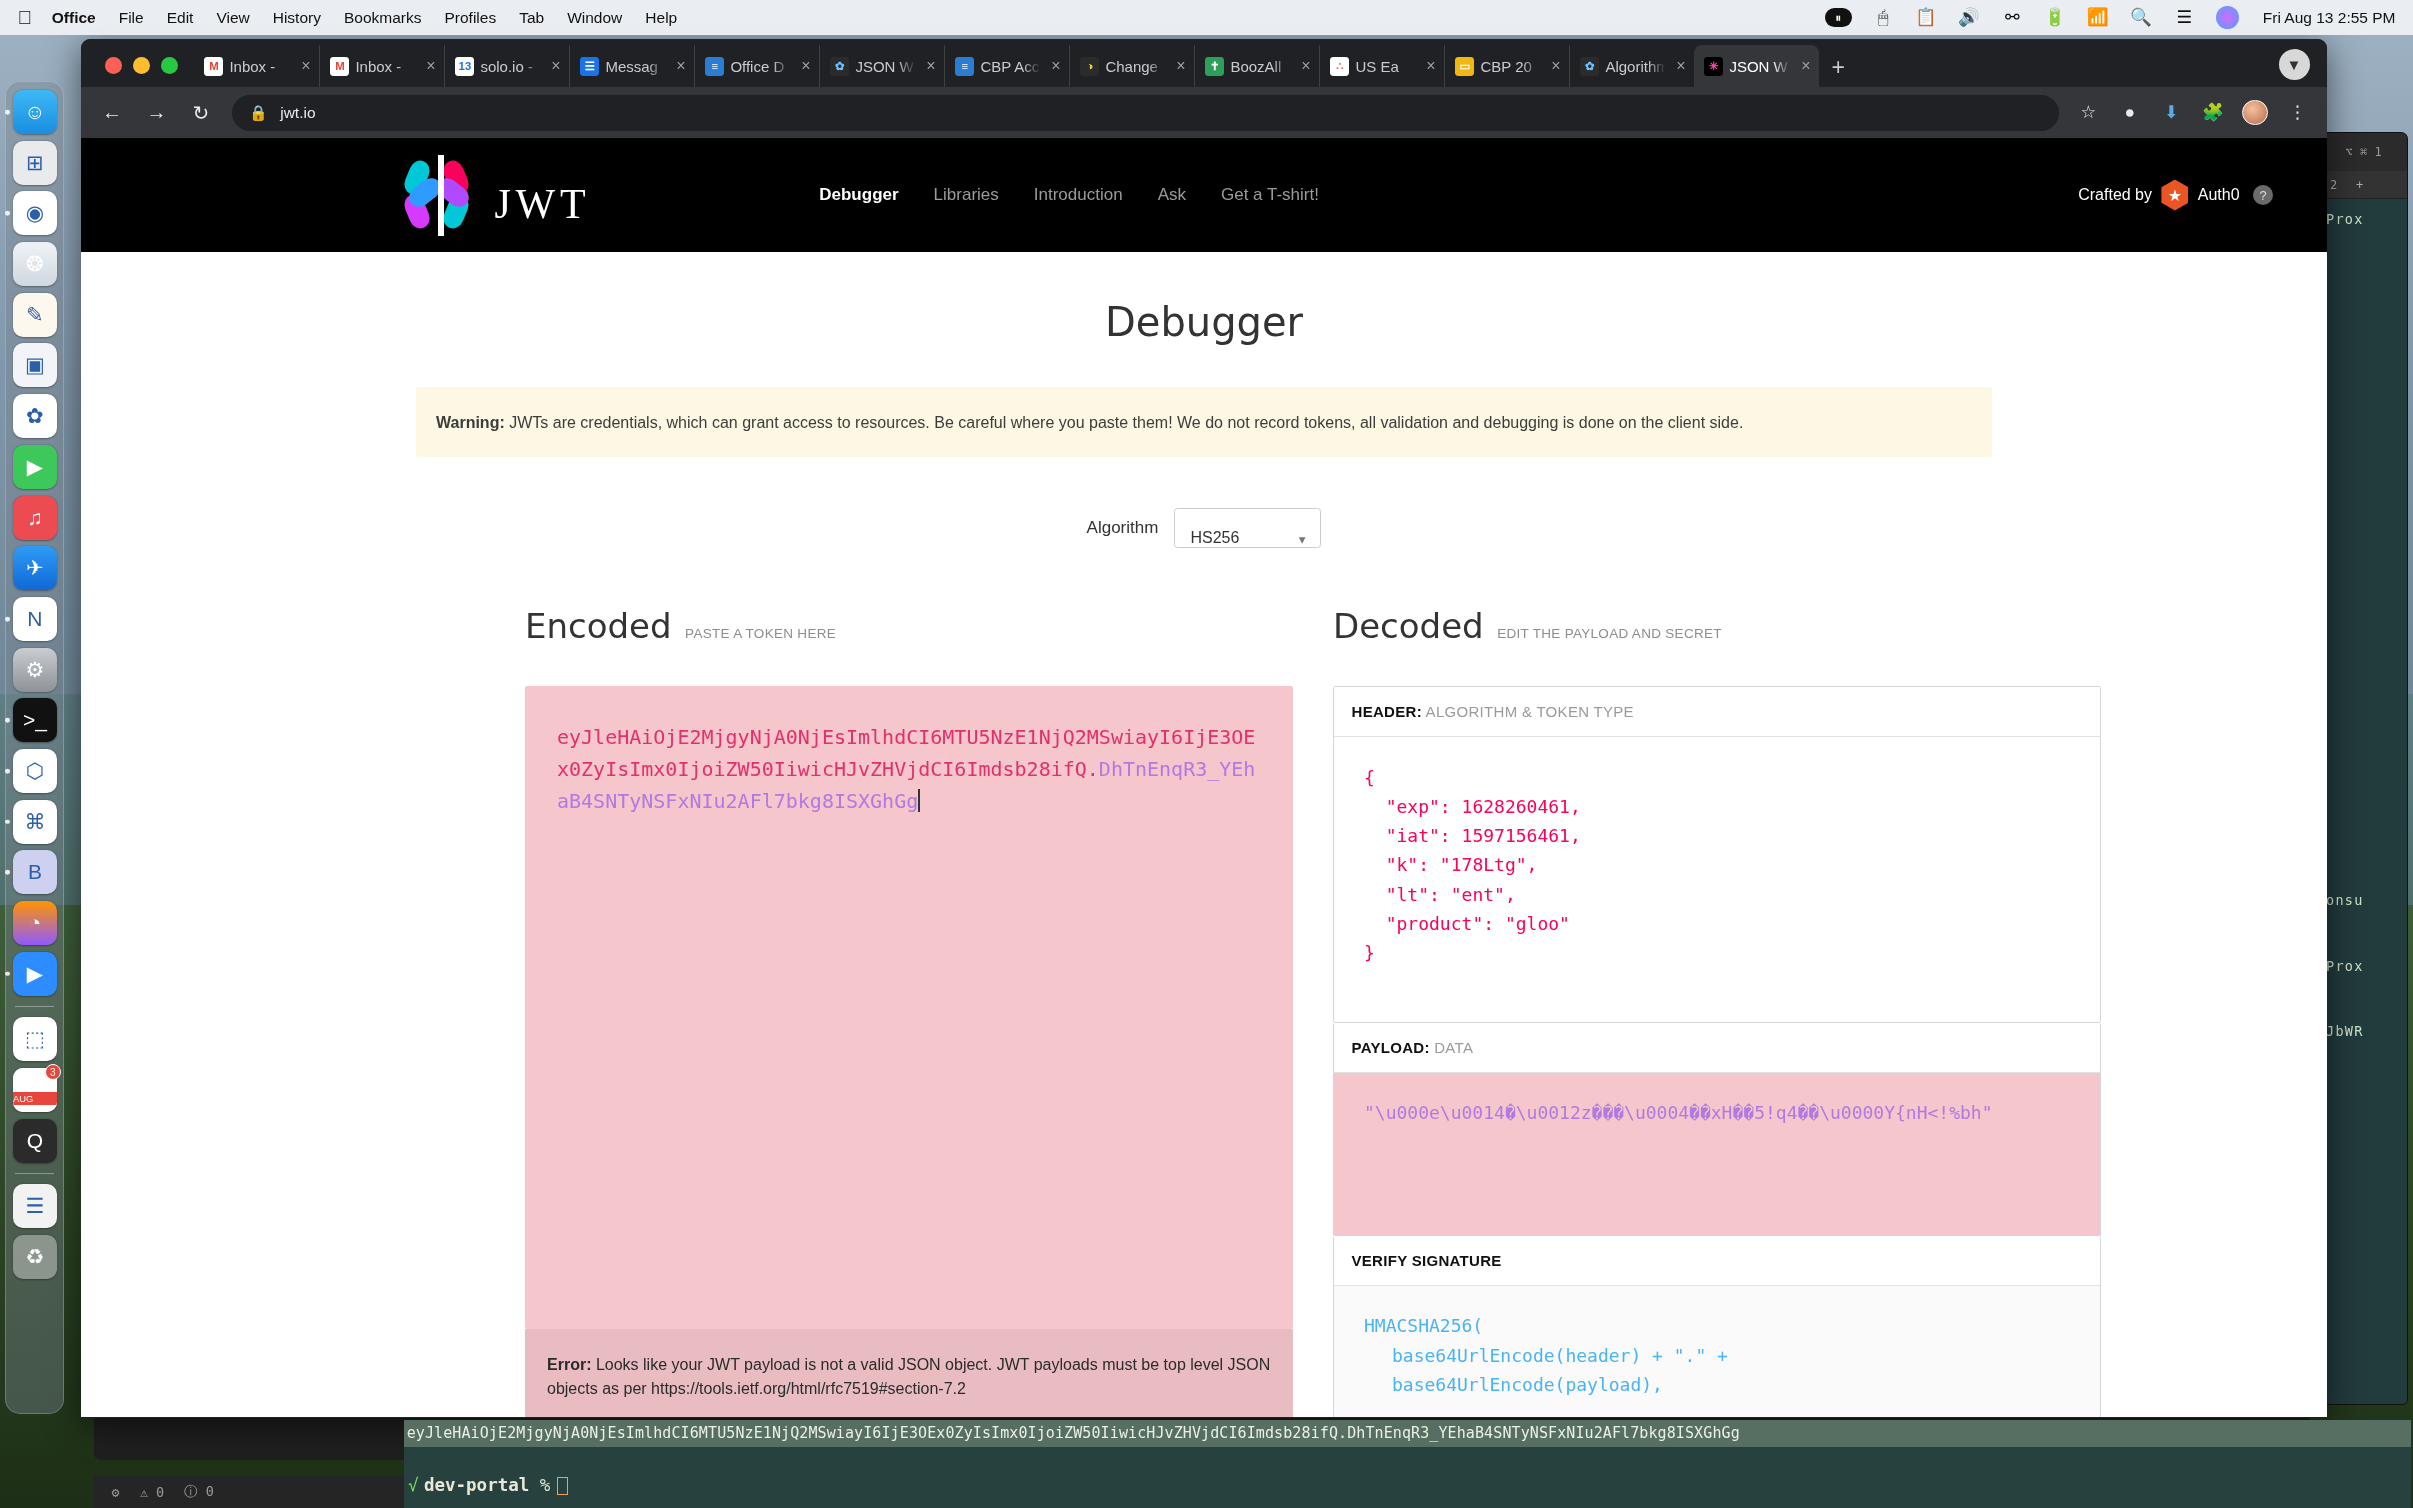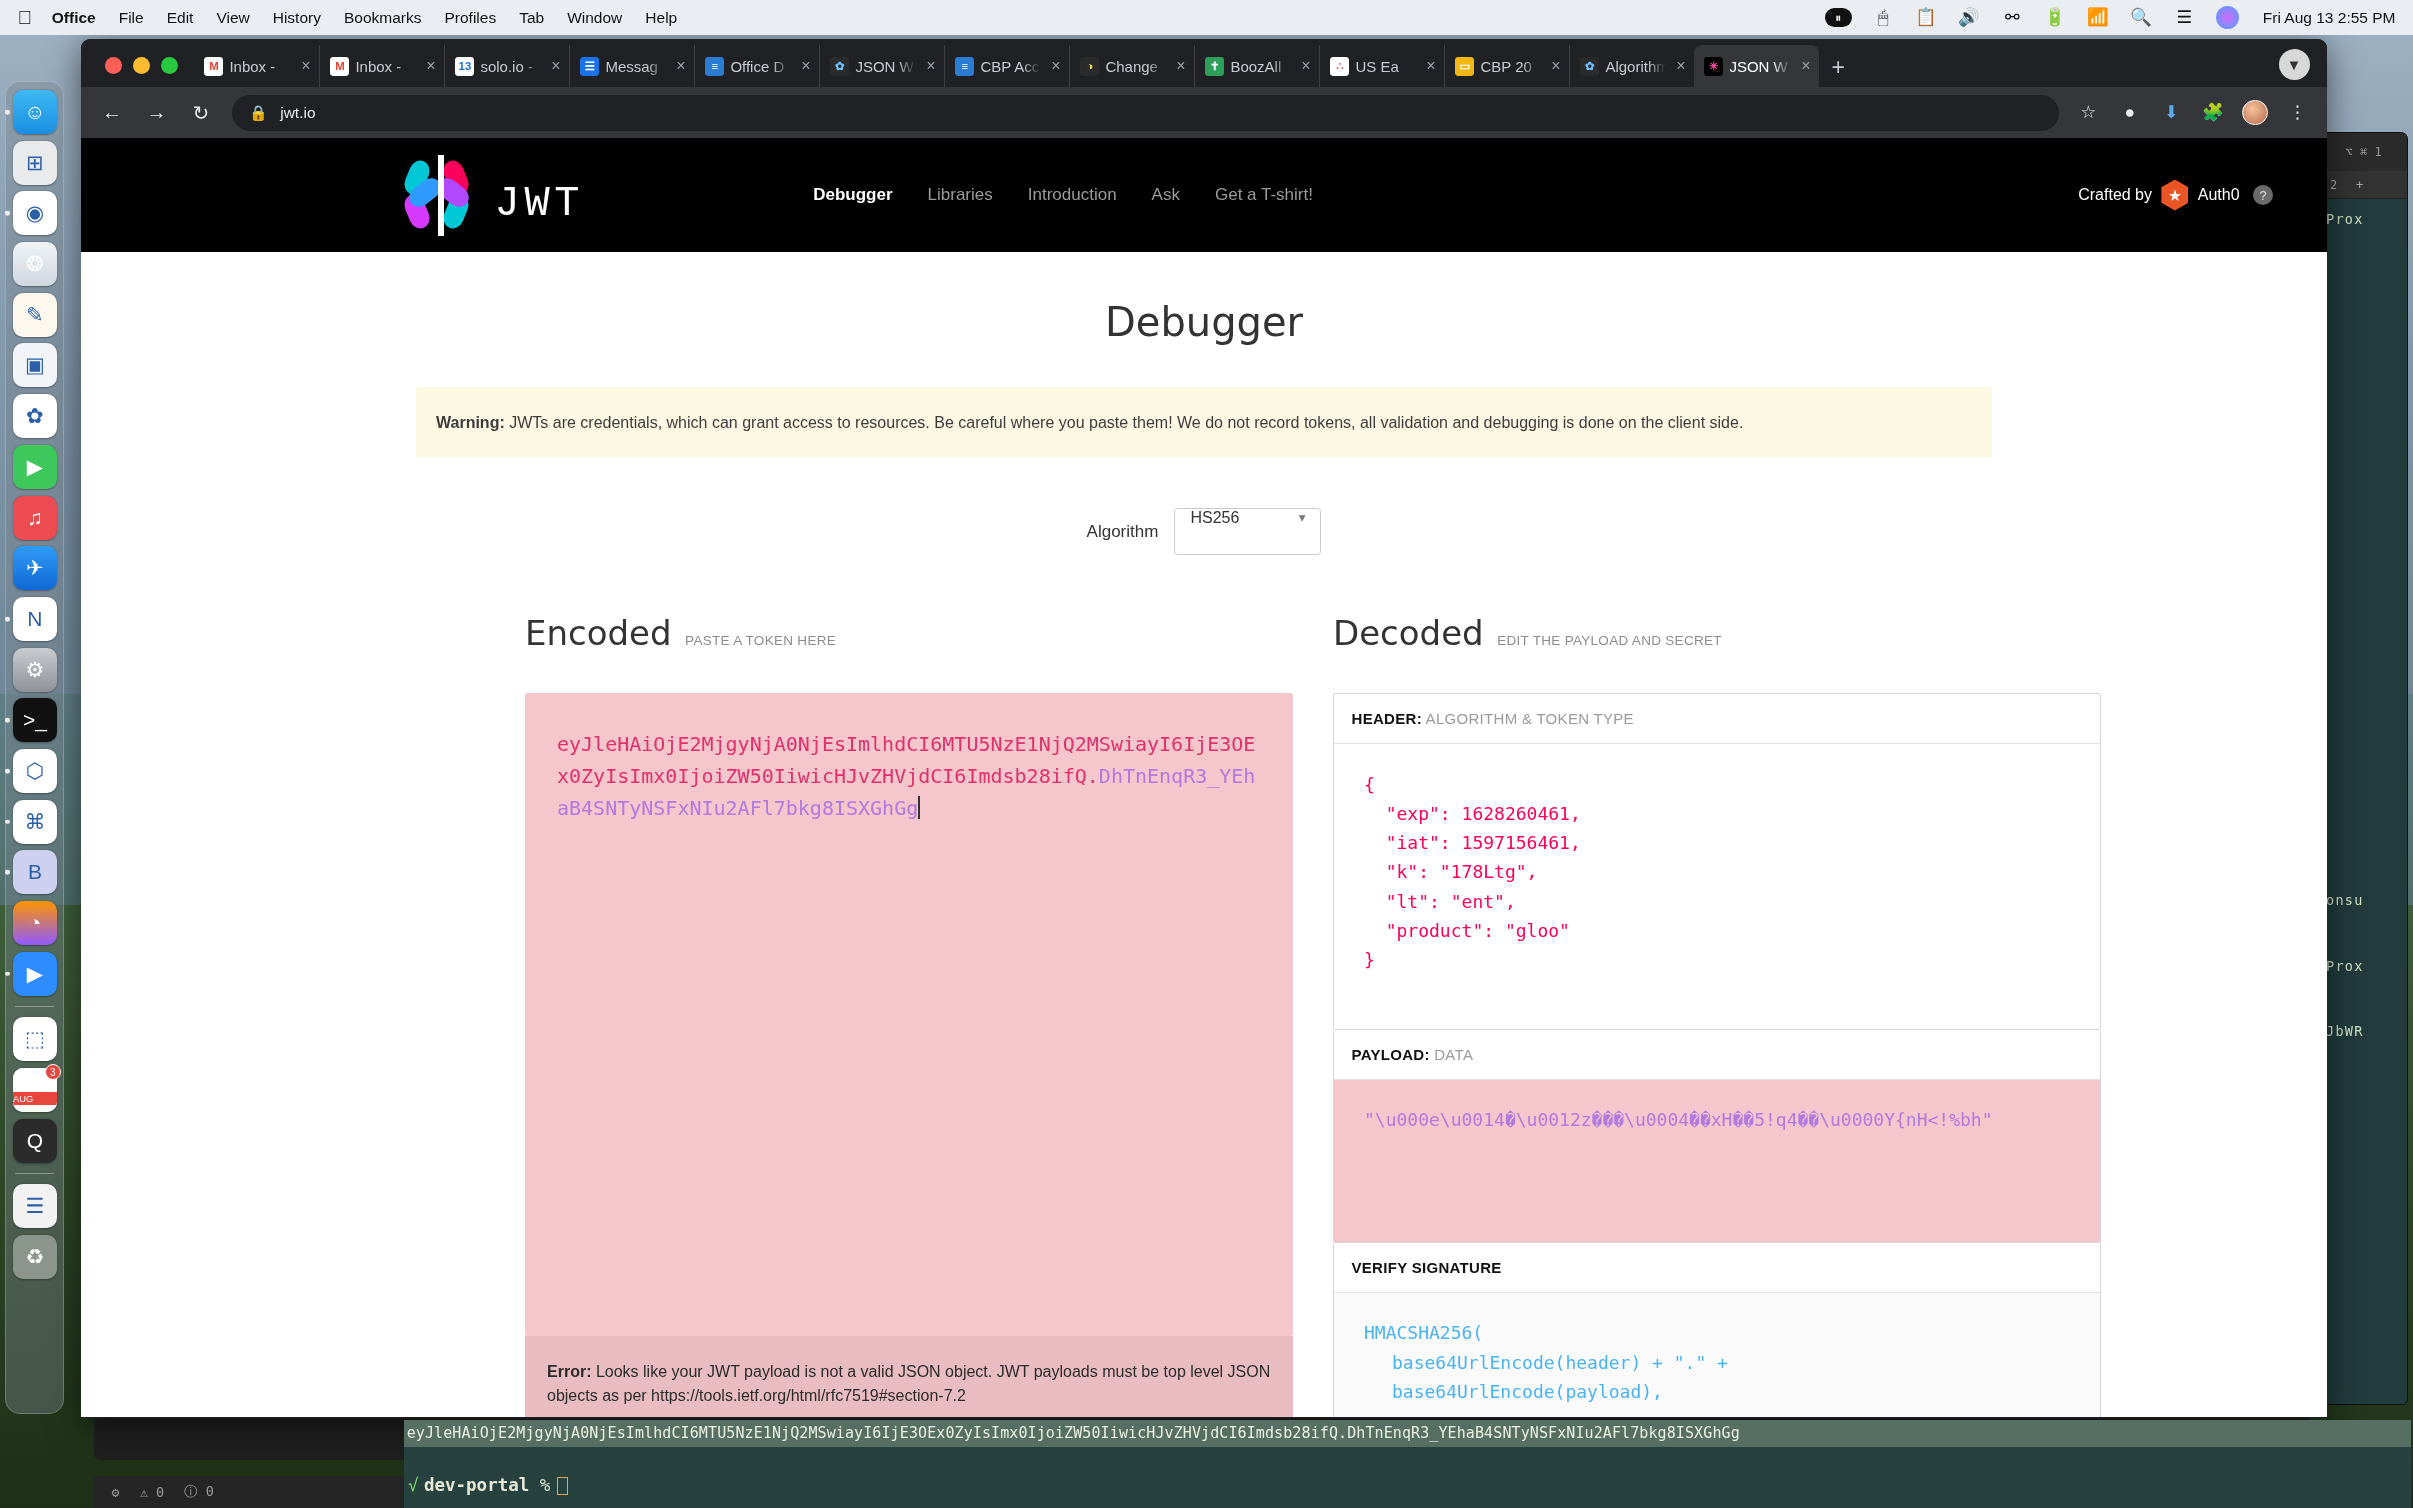--- a/index.html
+++ b/index.html
@@ -116,21 +116,21 @@
 
   
   .page { background:#fff; height: 1279px; overflow:hidden; position:relative; }
   .jwt-header {
     height: 114px; background:#000; display:flex; align-items:center; padding: 0 27px;
   }
   .logo-wrap { display:flex; align-items:center; gap: 17.5px; margin-left: 296px;}
   .logo-mark { width: 73px; height: 81px; position:relative; }
   .logo-mark .bar { position:absolute; left: 34px; top: 0; width: 6px; height: 81px; background:#fff; }
   .logo-mark .d { position:absolute; width: 20px; height: 35px; border-radius: 50% / 32%; }
-  .logo-text { color:#fff; font-size: 42px; letter-spacing: 4.7px; font-weight: 300; font-family:Liberation Mono, monospace;margin-top:18px;}
+  .logo-text { color:#fff; font-size: 42px; letter-spacing: 4.7px; font-weight: 300; font-family:Liberation Serif, serif;margin-top:18px;}
   .jwt-nav { display:flex; align-items:center; gap: 35px; margin-left: 229px; font-size: 17px; }
   .jwt-nav a { color:#9b9b9b; text-decoration:none; white-space:nowrap;}
   .jwt-nav a.active { color:#fff; font-weight: bold; }
   .crafted { margin-left:auto; display:flex; align-items:center; gap: 9.4px; color:#fff; font-size: 16px; padding-right: 27px;}
   .crafted .a0 { width: 27px; height: 31px; background:#eb5424;
      clip-path: polygon(50% 0,100% 25%,100% 75%,50% 100%,0 75%,0 25%);
      display:flex; align-items:center; justify-content:center; font-size: 16px; color:#fff;}
   .crafted .qmark { width: 20px; height:20px; border-radius:50%; background:#6a6a6a; color:#ddd;
      font-size:12.8px; display:flex; align-items:center; justify-content:center; margin-left:4px;}
 
@@ -139,22 +139,22 @@
 
   .warnbox {
     margin: 0 auto; width: 1576px; background:#fcf8e3; color:#3c3c3c;
     padding: 25.6px 20px; font-size: 16px; border-radius: 2px; line-height:1.2;
   }
   .warnbox b { font-weight: bold; }
 
   .algo-row { display:flex; align-items:center; justify-content:center; gap: 16px; margin-top: 51px; }
   .algo-row .lab { font-size: 17px; color:#333; }
   .algo-sel {
-    width: 147px; height: 47px; border:0.7px solid #ccc; border-radius:3.4px; background:#fff;
-    display:flex; align-items:flex-start; justify-content:space-between; padding: 0 15px;
+    width: 147px; height: 40px; border:0.7px solid #ccc; border-radius:3.4px; background:#fff;
+    display:flex; align-items:flex-end; justify-content:space-between; padding: 0 15px;
     font-size: 16px; color:#333;
   }
   .algo-sel .chev { color:#777; font-size:13.5px; }
 
   .cols { display:flex; margin-top: 58px; padding: 0 444px 0 444px; gap: 40px; position:relative;}
   .col { width: 768px; flex: 0 0 auto; }
   .col-head { display:flex; align-items:baseline; gap: 13.5px; margin-bottom: 40px; }
   .col-head h2 { font-size: 34px; font-weight: 400; color:#333; font-family:"DejaVu Sans", sans-serif;}
   .col-head .sub { font-size: 13.5px; color:#8d8d8d; letter-spacing: 0.3px;}
 

